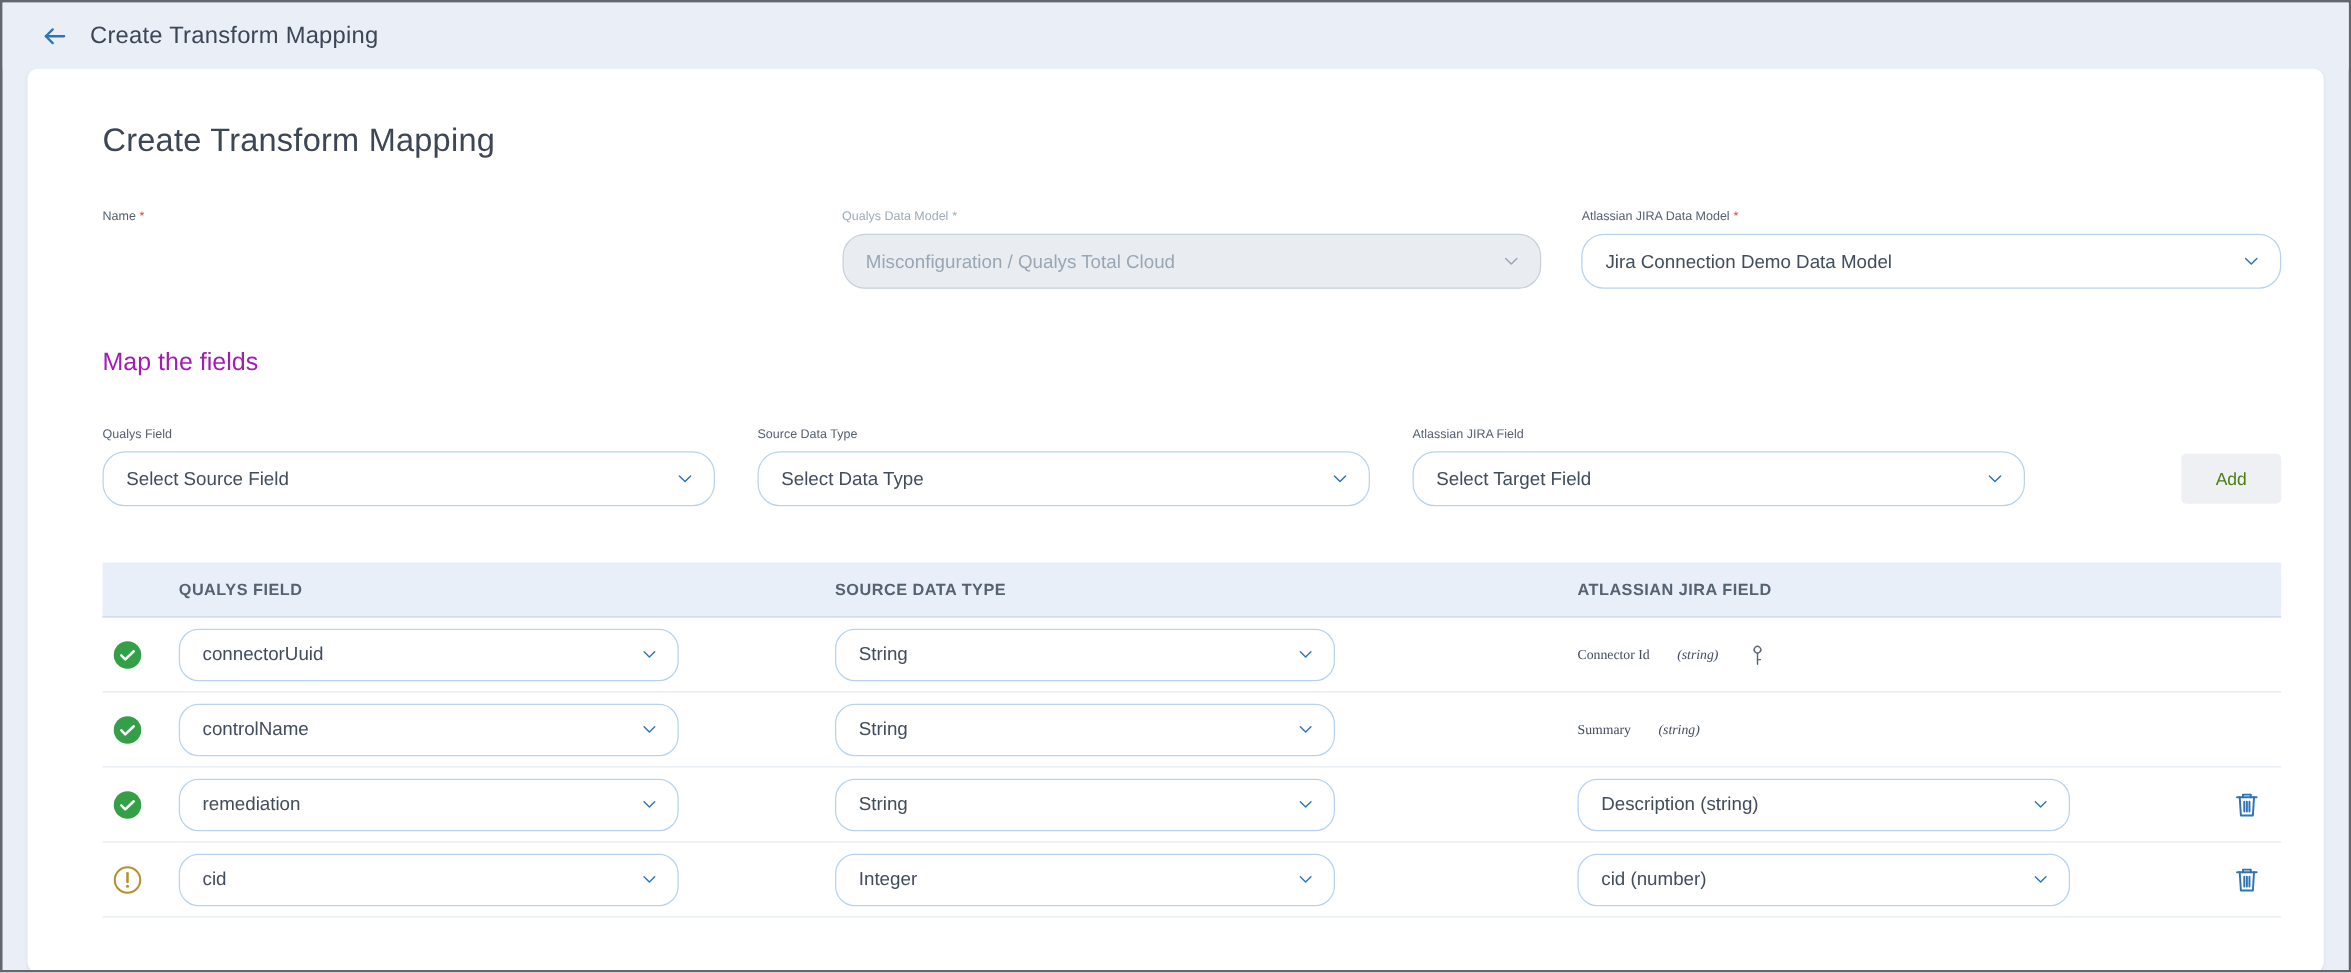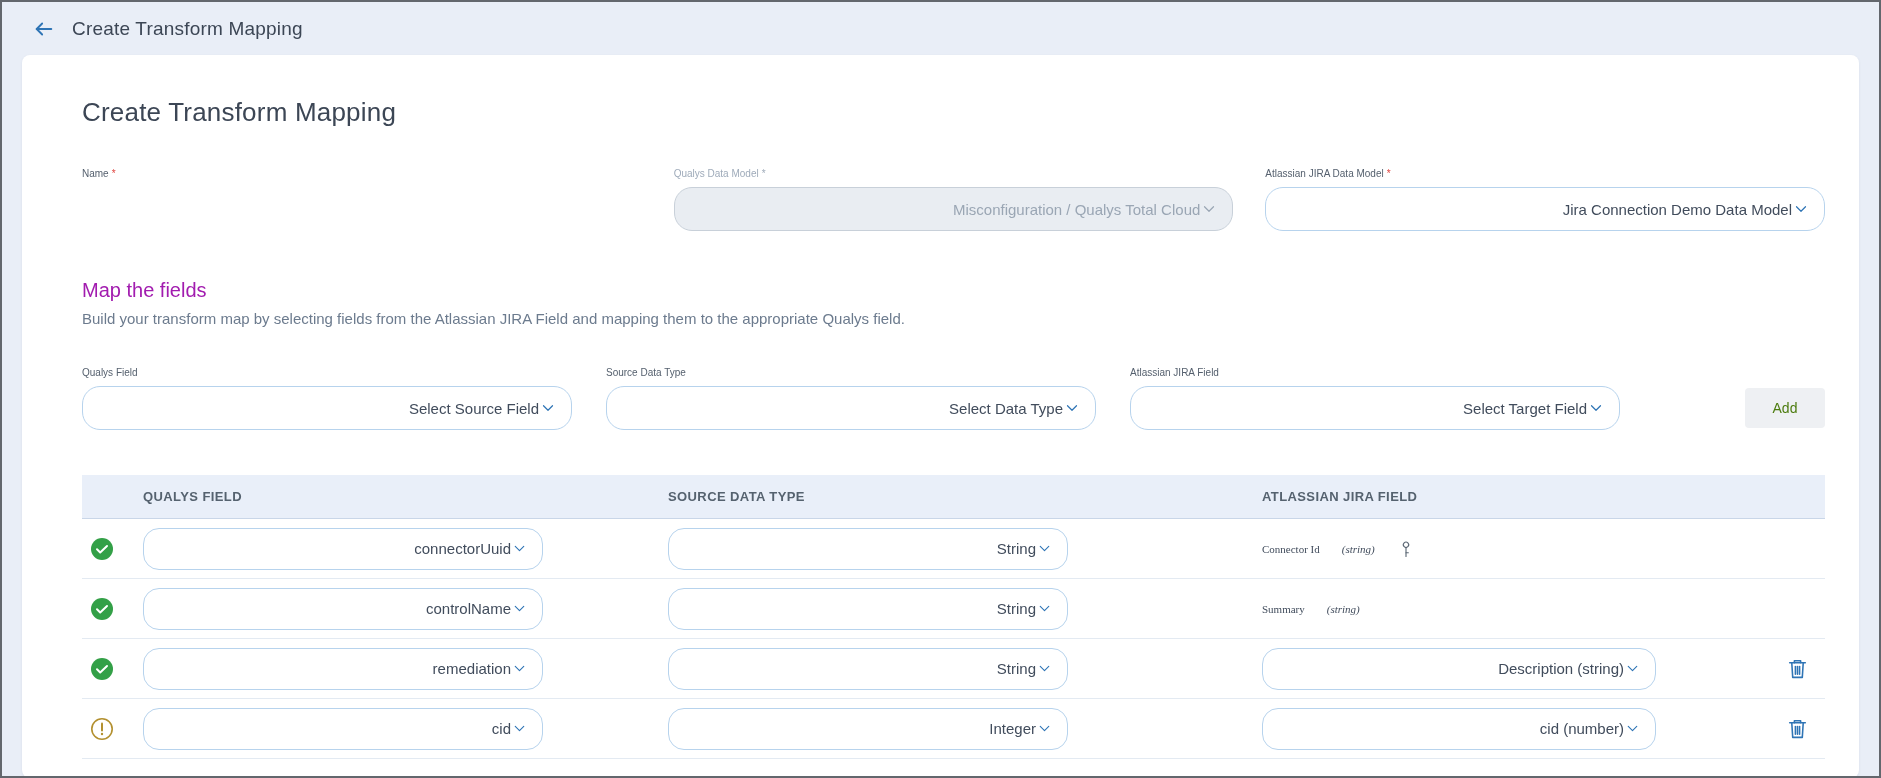--- a/index.html
+++ b/index.html
@@ -34,21 +34,21 @@
   .field-label.muted{ color:#9fabba; }
   .field-label.muted .req{ color:#9fabba; }
 
   .text-input{
     width:100%; height:44px; border:1px solid #b7d3ed; border-radius:18px;
     padding:0 18px; font-size:15px; color:#414c5c; background:#fff; outline:none;
     font-family:"Liberation Sans", sans-serif;
   }
   .select{
     height:44px; border:1px solid #b7d3ed; border-radius:18px; background:#fff;
-    display:flex; align-items:center; justify-content:flex-end;
+    display:flex; align-items:center; justify-content:space-between;
     padding:0 14px 0 18px; font-size:15px; color:#414c5c; cursor:pointer;
   }
   .select.disabled{
     background:#e9edf2; border-color:#c8d0d9; color:#9aa6b4; cursor:default;
   }
 
   
   .section-title{ margin-top:48px; font-size:20px; font-weight:500; color:#a21caf; }
   .section-desc{ margin-top:8px; font-size:15px; color:#6c7b8e; }
 
@@ -112,21 +112,20 @@
         <div class="select">
           <span>Jira Connection Demo Data Model</span>
           <svg width="18" height="18" viewBox="0 0 24 24" fill="none" stroke="#2e74b5" stroke-width="1.6" stroke-linecap="round" stroke-linejoin="round">
               <path d="M6 9l6 6 6-6"></path>
             </svg>
         </div>
       </div>
     </div>
 
     <h2 class="section-title">Map the fields</h2>
-    <p class="section-desc">Build your transform map by selecting fields from the Atlassian JIRA Field and mapping them to the appropriate Qualys field.</p>
 
     <div class="selector-row">
       <div class="selector-group">
         <label class="field-label">Qualys Field</label>
         <div class="select">
           <span>Select Source Field</span>
           <svg width="18" height="18" viewBox="0 0 24 24" fill="none" stroke="#2e74b5" stroke-width="1.6" stroke-linecap="round" stroke-linejoin="round">
               <path d="M6 9l6 6 6-6"></path>
             </svg>
         </div>

